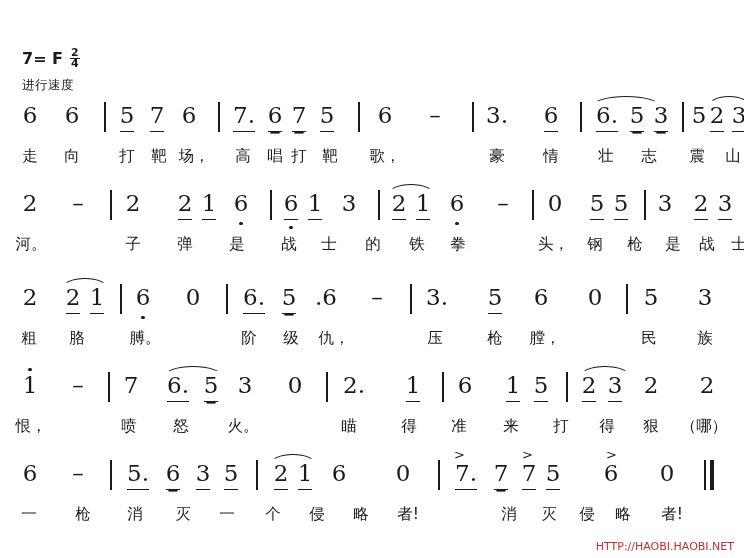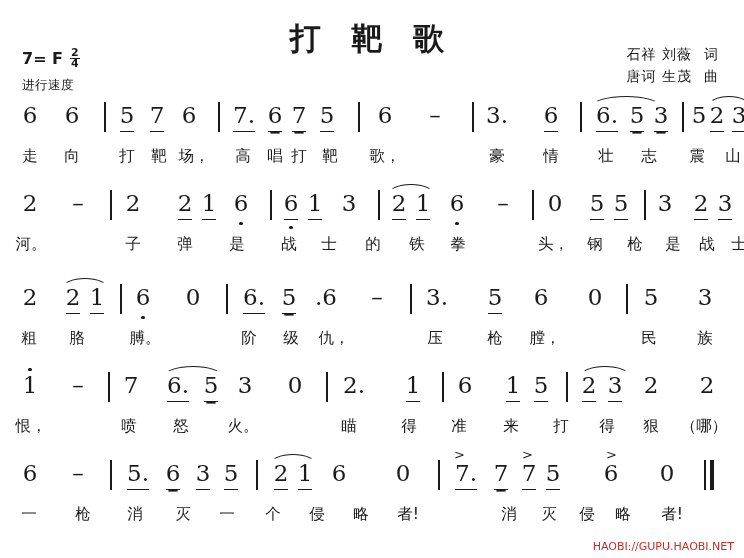--- a/index.html
+++ b/index.html
@@ -184,41 +184,32 @@
     color: #c03030;
     line-height: 1.35;
   }
   .footer .site { color: #c03030; }
 </style>
 </head>
 <body>
 
 <div class="sheet">
 
-  <div class="title">打 靶 歌</div>
 
   <div class="key-block">
     <div class="key-line">
       <span>7= F</span>
       <span class="frac">
         <span class="num">2</span>
         <span class="den">4</span>
       </span>
     </div>
     <div class="tempo">进行速度</div>
   </div>
 
-  <div class="credits">
-    <div>
-      <span class="nm">石祥 刘薇</span><span class="role">词</span>
-    </div>
-    <div>
-      <span class="nm">唐诃 生茂</span><span class="role">曲</span>
-    </div>
-  </div>
 
   <div class="system" style="top:100px;">
     <div class="row-notes">
       <div class="cell" style="left:0px;width:32px;"><span class="note">6</span></div>
       <div class="cell" style="left:42px;width:32px;"><span class="note">6</span></div>
       <div class="bar" style="left:90px;"></div>
       <div class="cell" style="left:98px;width:30px;"><span class="note u1">5</span></div>
       <div class="cell" style="left:128px;width:30px;"><span class="note u1">7</span></div>
       <div class="cell" style="left:160px;width:30px;"><span class="note">6</span></div>
       <div class="bar" style="left:204px;"></div>
@@ -429,16 +420,16 @@
       <div class="lyric" style="left:374px;width:40px;">者!</div>
       <div class="lyric" style="left:478px;width:34px;">消</div>
       <div class="lyric" style="left:518px;width:34px;">灭</div>
       <div class="lyric" style="left:556px;width:34px;">侵</div>
       <div class="lyric" style="left:592px;width:34px;">略</div>
       <div class="lyric" style="left:636px;width:44px;">者!</div>
     </div>
   </div>
 
   <div class="footer">
-    <div class="site">HAOBI://GUPU.HAOBI.NET</div>
+    <div class="site">HTTP://HAOBI.HAOBI.NET</div>
   </div>
 
 </div>
 
 </body></html>

